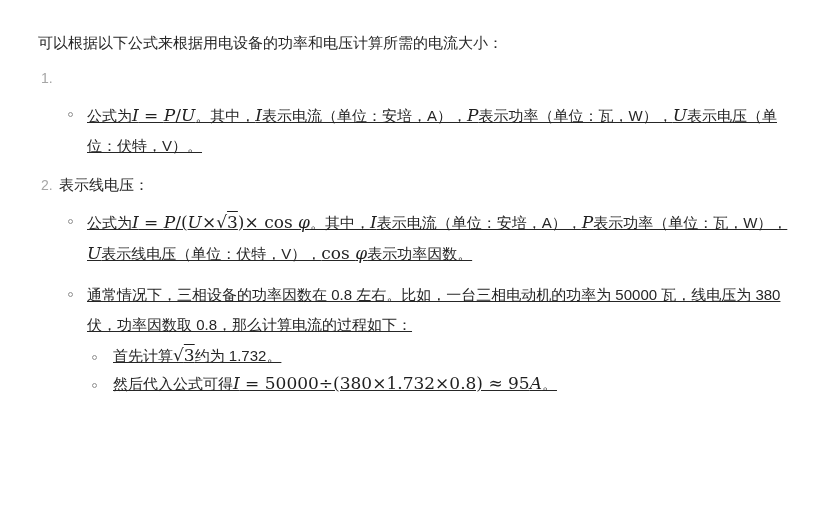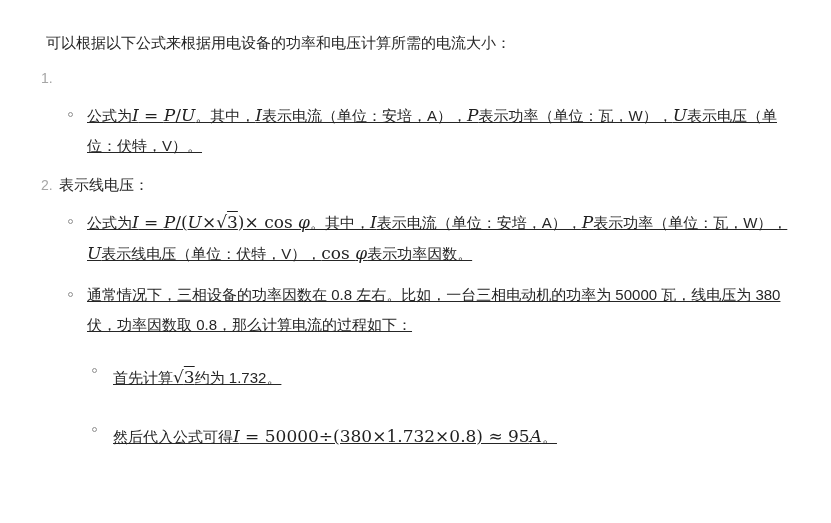--- a/index.html
+++ b/index.html
@@ -3,27 +3,27 @@
 <meta charset="utf-8">
 <style>
   * { margin: 0; padding: 0; box-sizing: border-box; }
   html, body { background: #ffffff; }
   body {
     width: 831px; height: 523px; overflow: hidden;
     font-family: "Liberation Sans", "DejaVu Sans", sans-serif;
     font-size: 15px; color: #262626;
   }
   .doc { padding: 32px 34px 0 38px; }
-  .intro { line-height: 22px; margin-left: 8px; }
+  .intro { line-height: 22px; }
   ol.l1 { list-style: none; }
   .l1-head { display: flex; margin-top: 13px; line-height: 22px; }
   .l1-marker { flex: none; width: 21px; padding-left: 3px; color: #a6a6a6; font-size: 14px; }
   ul.l2, ul.l3 { list-style: none; }
   .l2-item { position: relative; padding-left: 49px; margin-top: 11px; line-height: 30px; text-decoration: underline; }
-  .l3-item { position: relative; padding-left: 26px; margin-top: 16px; line-height: 42px; }
+  .l3-item { position: relative; padding-left: 26px; margin-top: 3px; line-height: 25px; }
   .dot {
     position: absolute; left: 30px; top: 12px;
     width: 5px; height: 5px; border: 1.5px solid #8f8f8f; border-radius: 50%;
     background: transparent;
   }
   .l3-item > .dot { left: 5px; }
   .math { font-family: "DejaVu Serif", "Liberation Serif", serif; font-size: 17px; color: #1f1f1f; }
   .mvar { font-style: italic; }
   .rad { font-style: normal; }
   .radicand { text-decoration: overline; font-style: normal; }

